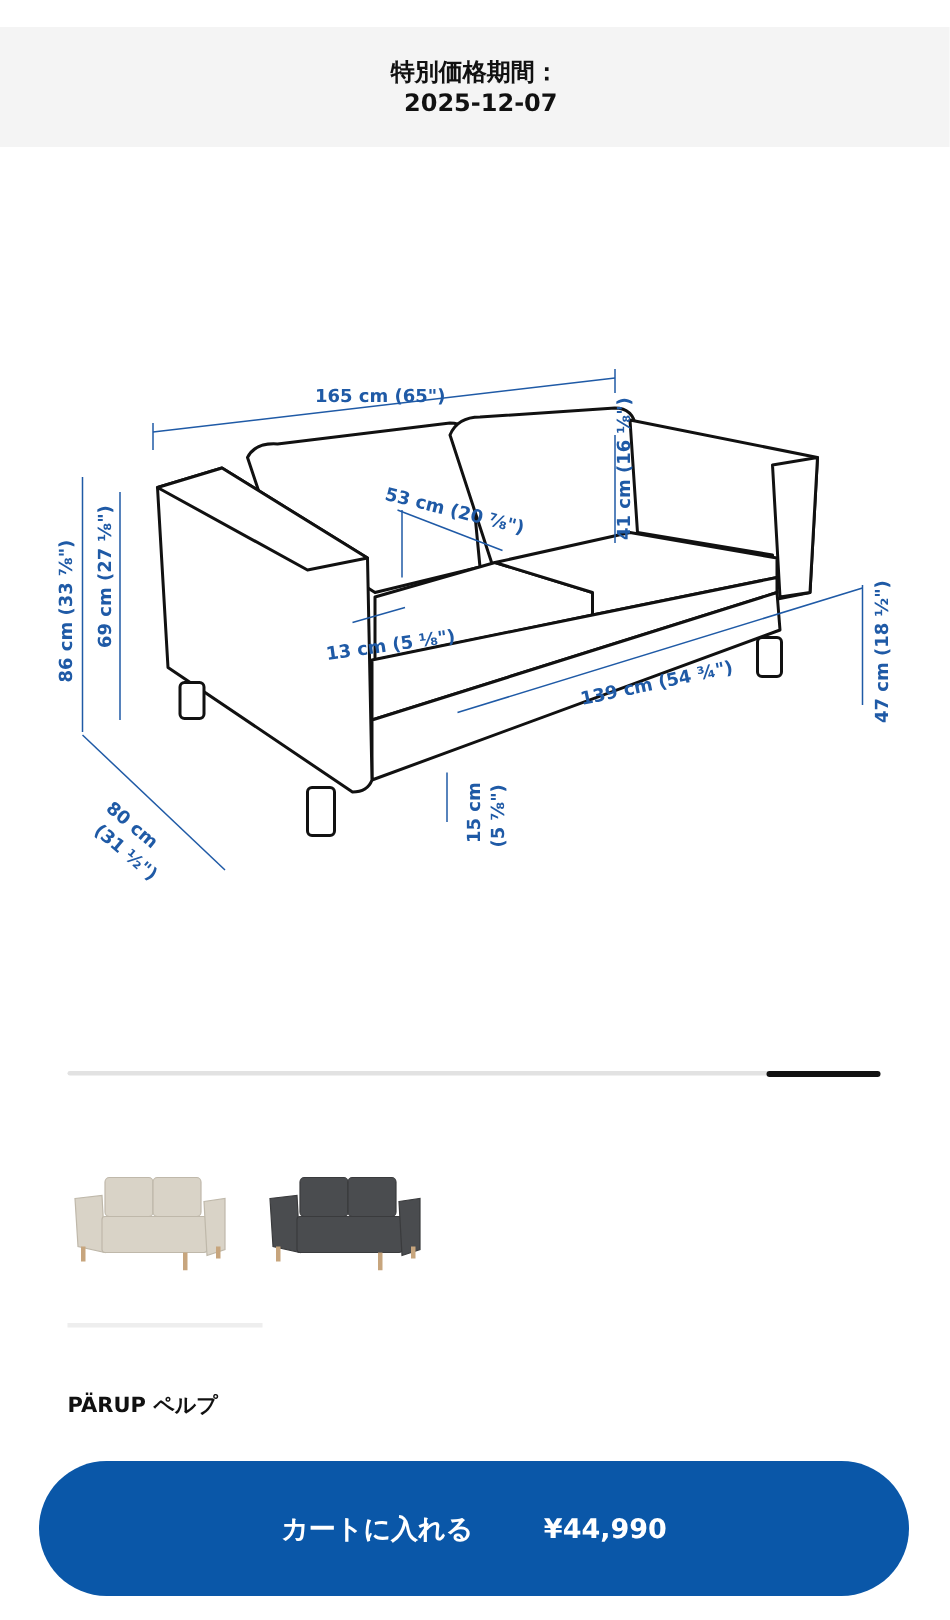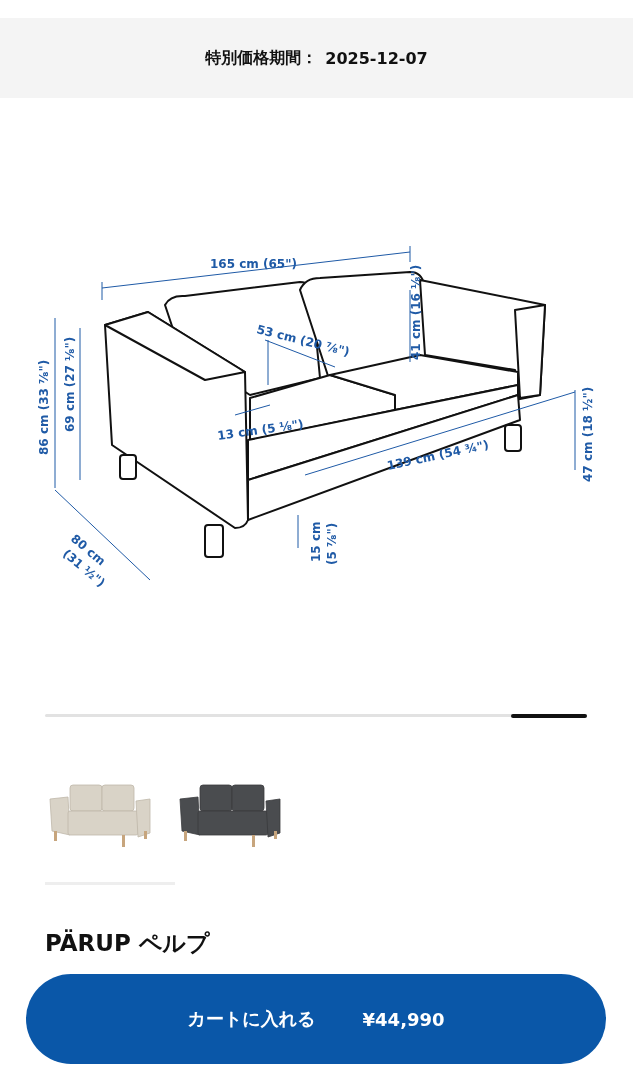--- a/index.html
+++ b/index.html
@@ -3,36 +3,36 @@
 <meta charset="utf-8">
 <style>
   html, body { margin: 0; padding: 0; }
   body {
     width: 633px; height: 1080px; overflow: hidden; background: #ffffff;
     font-family: "DejaVu Sans", "Liberation Sans", sans-serif; position: relative;
   }
   .promo-bar {
     position: absolute; left: 0; top: 18px; width: 633px; height: 80px;
     background: #f4f4f4; display: flex; align-items: center; justify-content: center;
-    font-weight: bold; font-size: 16px; color: #111;
+    font-weight: bold; font-size: 16px; color: #111; flex-direction: column;
   }
   .promo-bar .date { margin-left: 8px; }
   .diagram { position: absolute; left: 0; top: 230px; width: 633px; height: 370px; }
   .diagram svg text { font-family: "DejaVu Sans", sans-serif; font-weight: bold; fill: #1f5aa6; font-size: 12px; }
   .scroll-track {
     position: absolute; left: 45px; top: 714px; width: 542px; height: 3px; background: #e2e2e2; border-radius: 2px;
   }
   .scroll-thumb {
     position: absolute; right: 0; top: -0.5px; width: 76px; height: 4px; background: #111; border-radius: 2px;
   }
   .variants { position: absolute; left: 45px; top: 770px; display: flex; gap: 20px; }
   .variant { width: 110px; height: 90px; display: flex; align-items: center; justify-content: center; cursor: pointer; }
   .variant-underline { position: absolute; left: 45px; top: 882px; width: 130px; height: 3px; background: #eeeeee; }
   .product-name {
-    position: absolute; left: 45px; top: 928px; font-weight: bold; font-size: 23px; color: #111;
+    position: absolute; left: 45px; top: 928px; font-weight: bold; font-size: 14px; color: #111;
   }
   .cart-button {
     position: absolute; left: 26px; top: 974px; width: 580px; height: 90px;
     background: #0a57a8; border-radius: 45px; display: flex; align-items: center; justify-content: center;
     color: #fff; font-weight: bold; font-size: 18px; cursor: pointer; gap: 12px;
   }
   .cart-button .price { margin-left: 35px; }
 </style>
 </head>
 <body>

